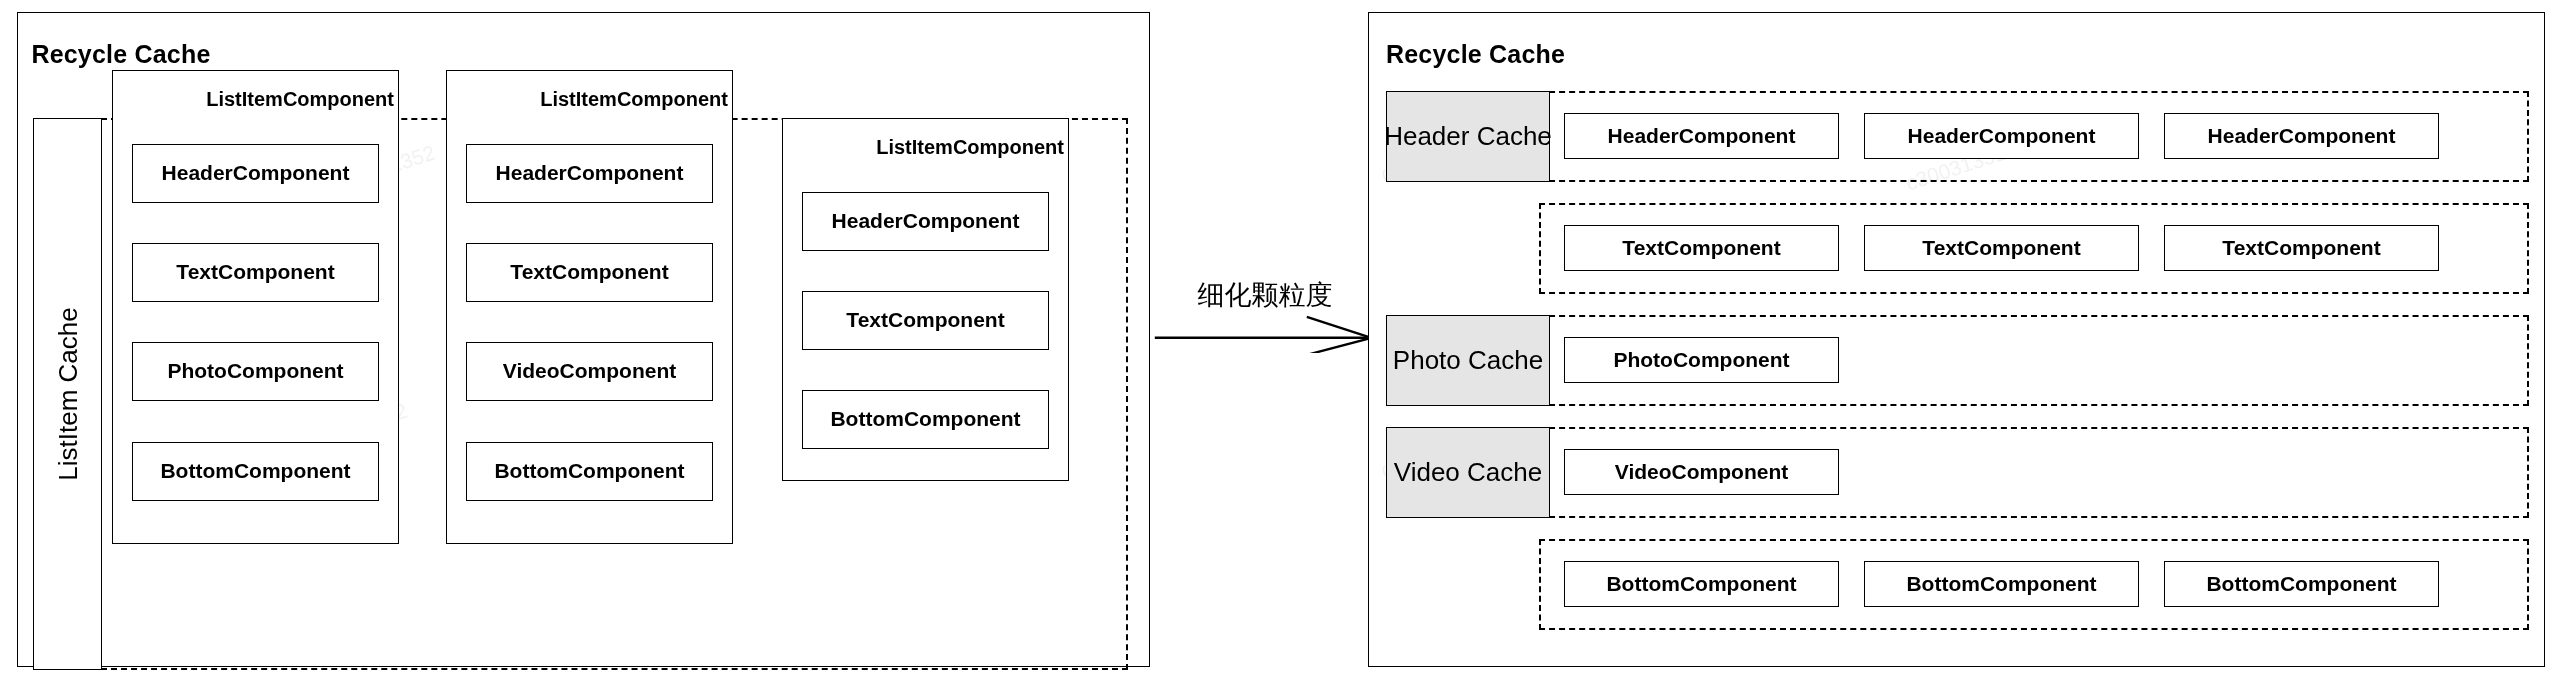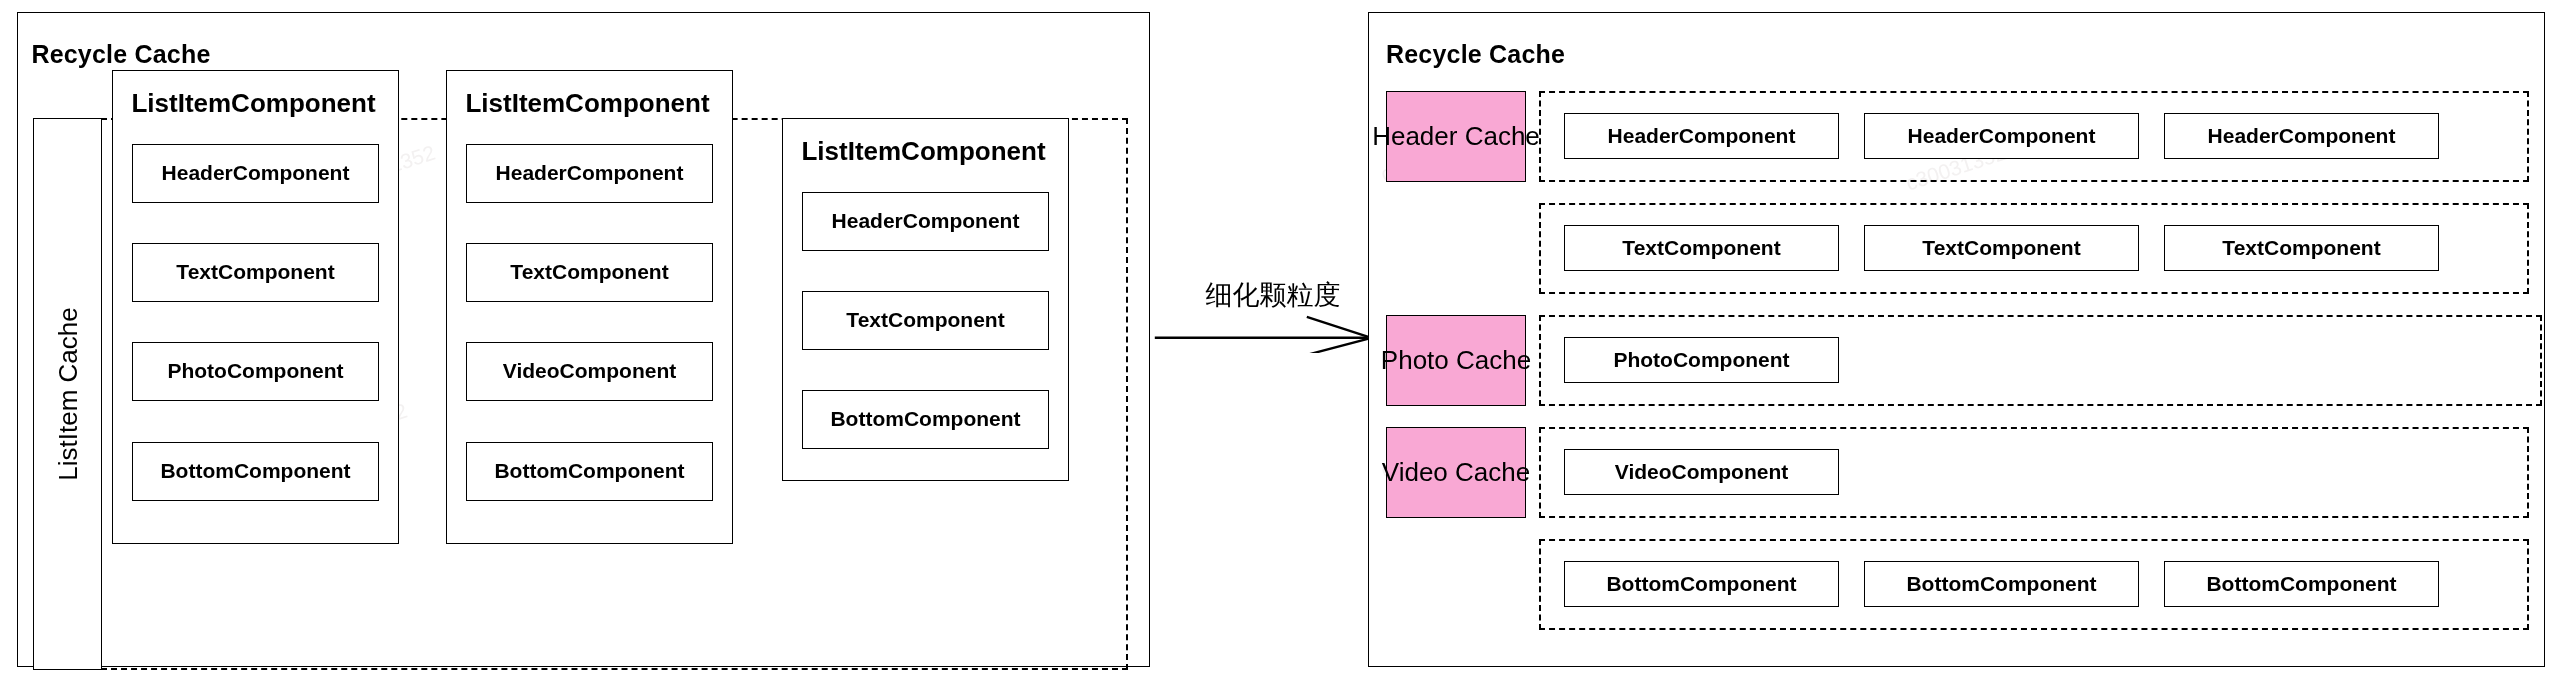--- a/index.html
+++ b/index.html
@@ -83,22 +83,22 @@
     border: 1.9px solid #000;
     box-sizing: border-box;
     background: #fff;
     z-index: 2;
   }
   .listitem-card .card-title {
     position: absolute;
     left: 0;
     right: 4px;
     top: 17px;
-    text-align: center;
-    font-size: 26px;
+    text-align: right;
+    font-size: 20px;
     font-weight: bold;
     white-space: nowrap;
   }
   .sub-comp {
     position: absolute;
     border: 1.9px solid #000;
     box-sizing: border-box;
     background: #fff;
     display: flex;
     align-items: center;
@@ -118,21 +118,21 @@
   
   #transform-arrow {
     position: absolute;
     left: 1154px;
     top: 277px;
     width: 222px;
     height: 76px;
   }
   #transform-arrow .cn-label {
     position: absolute;
-    left: 8px;
+    left: 0;
     top: 0;
     width: 100%;
     text-align: center;
     font-size: 27px;
     font-family: "DejaVu Sans", "Liberation Sans", sans-serif;
     white-space: nowrap;
   }
   #transform-arrow svg {
     position: absolute;
     left: 0;
@@ -152,33 +152,33 @@
   }
 
   .cache-row {
     position: absolute;
     left: 17px;
     width: 1143px;
     height: 91px;
   }
   .cache-row-0 { top: 78px; }
   .cache-row-1 { top: 190px; }
-  .cache-row-2 { top: 302px; padding-left: 13px; }
+  .cache-row-2 { top: 302px; }
   .cache-row-3 { top: 414px; }
   .cache-row-4 { top: 526px; }
 
   .cache-name-box {
     position: absolute;
     left: 0;
     top: 0;
-    width: 140px;
+    width: 164px;
     height: 91px;
     border: 1.9px solid #000;
     box-sizing: border-box;
-    background: #f9a8d4;
+    background: #e5e5e5;
     display: flex;
     align-items: center;
     justify-content: center;
     font-size: 26px;
     font-weight: normal;
     white-space: nowrap;
     z-index: 3;
   }
   .cache-dashed {
     position: absolute;

